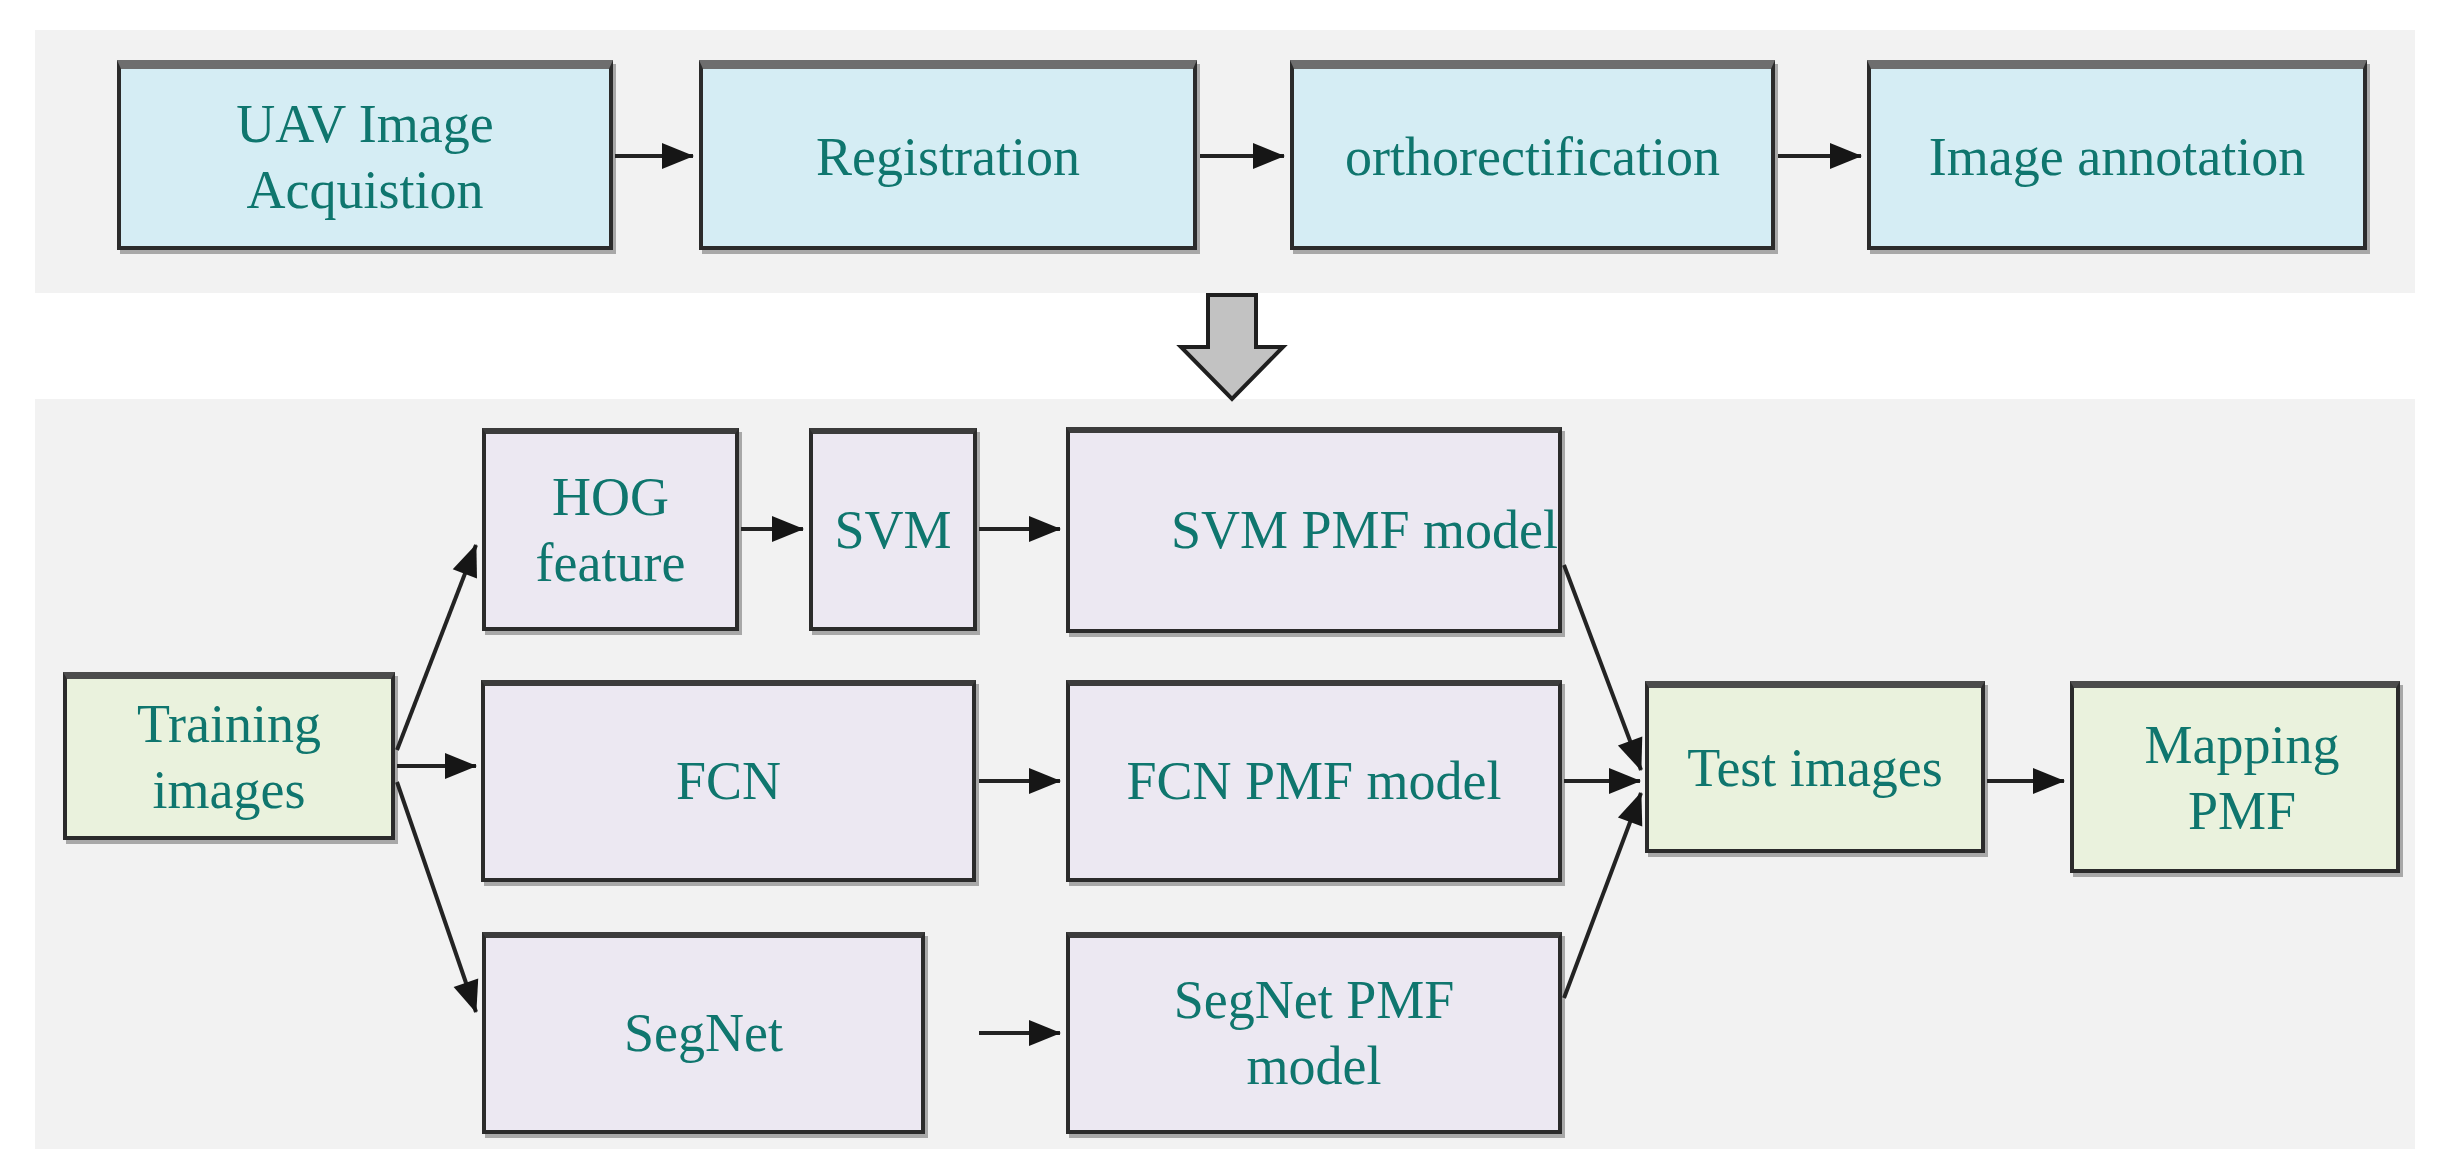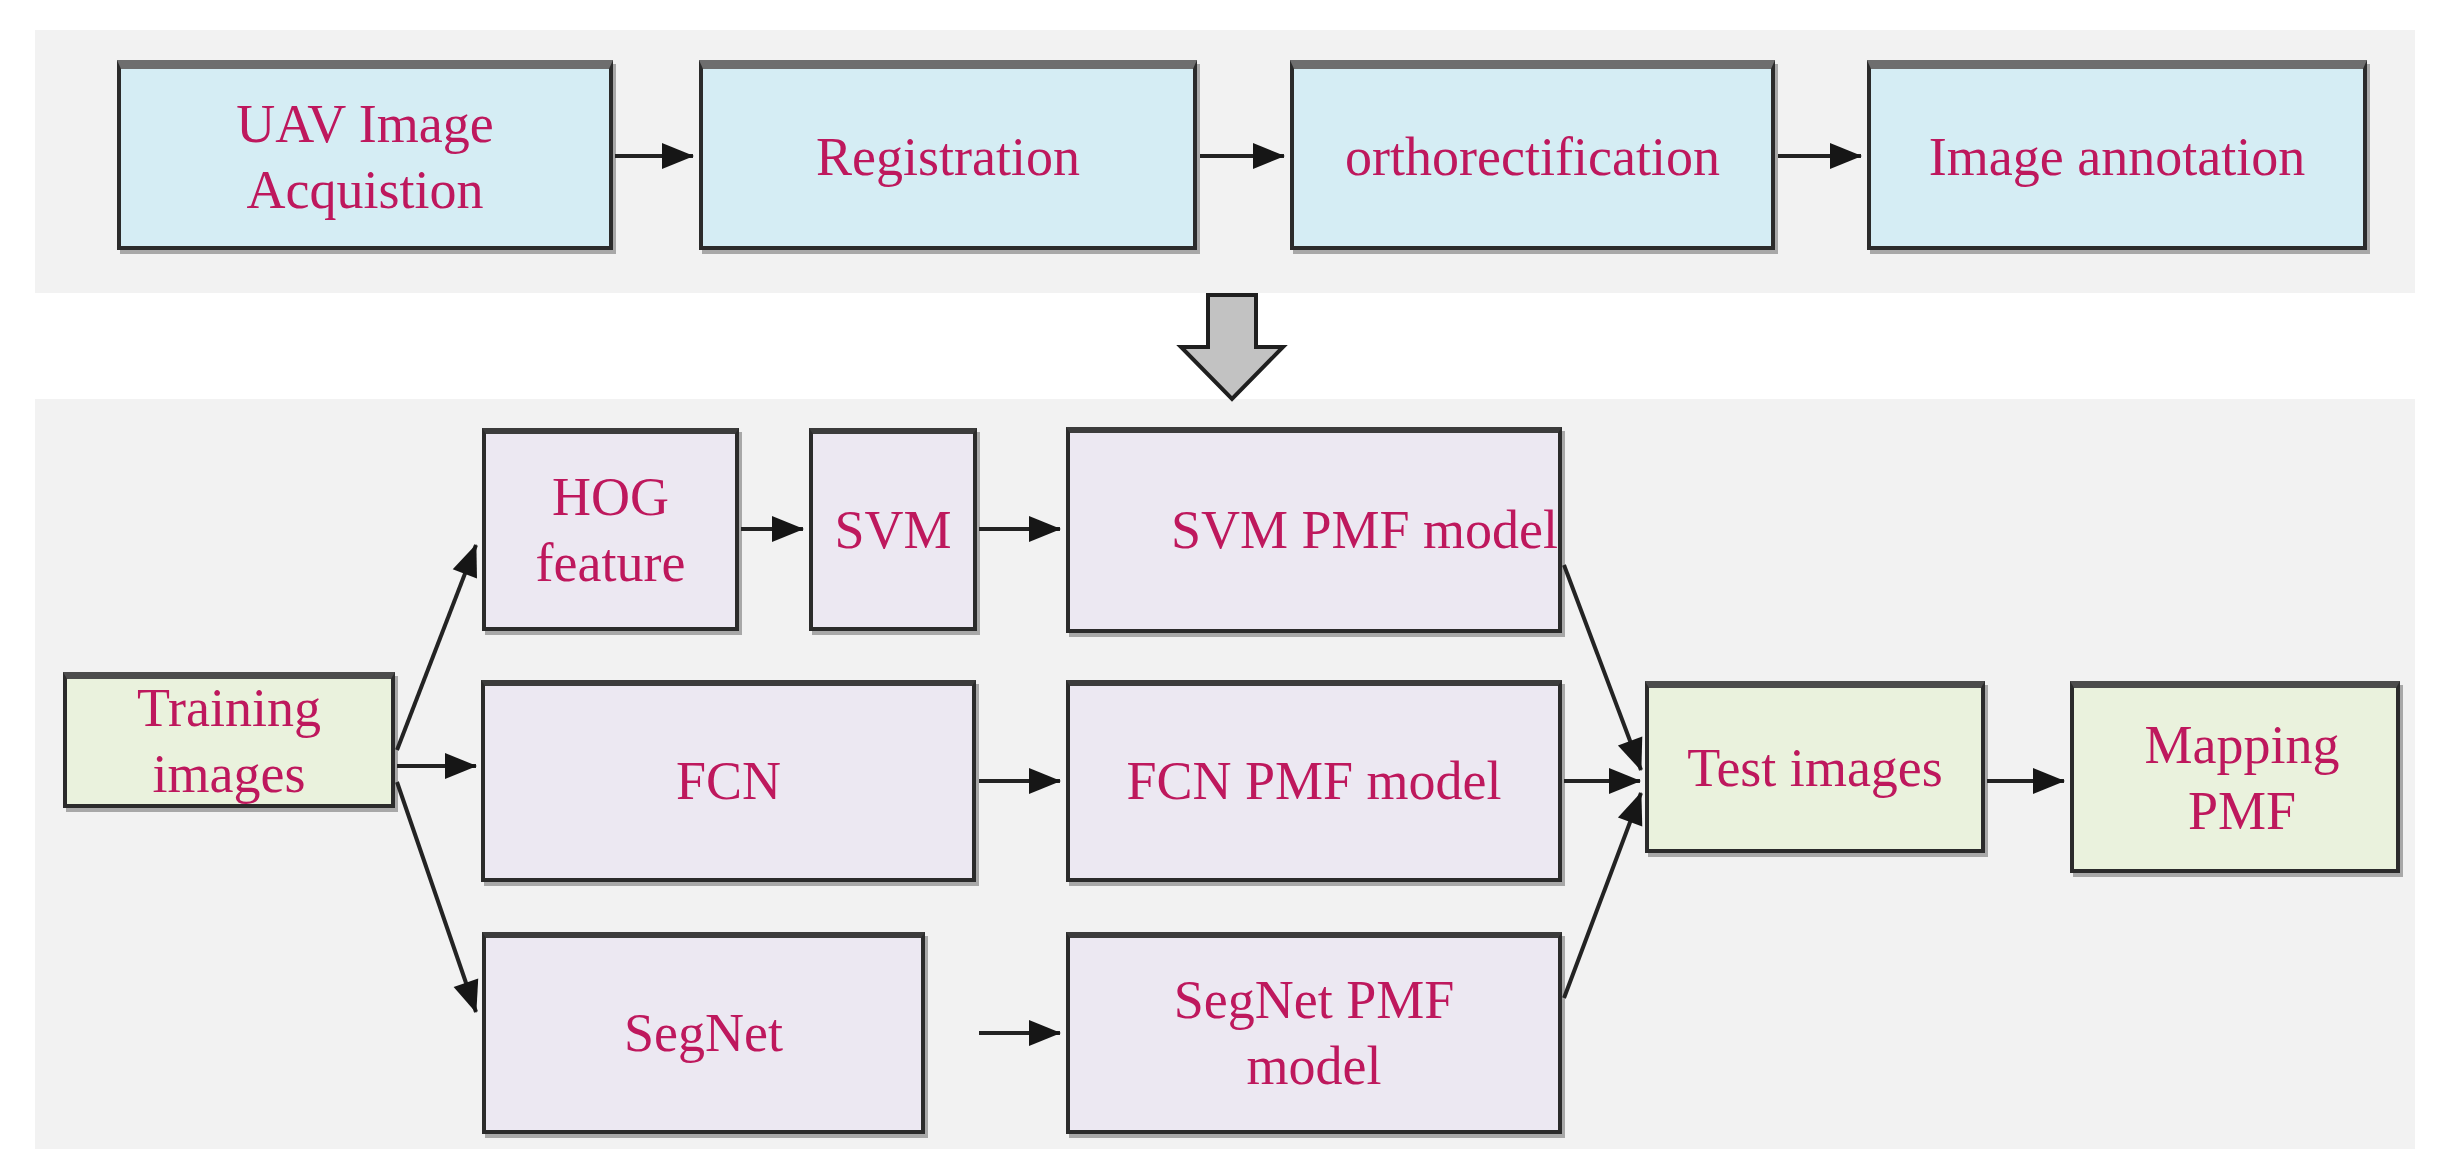--- a/index.html
+++ b/index.html
@@ -1,21 +1,21 @@
 <!DOCTYPE html>
 <html><head>
 <meta charset="utf-8">
 <style>
   html,body{margin:0;padding:0;background:#ffffff;}
   .canvas{
     position:relative;
     width:2448px;height:1161px;
     background:#ffffff;
     font-family:"Liberation Serif","DejaVu Serif",serif;
-    color:#be185d;
+    color:#0f766e;
     overflow:hidden;
   }
   .panel{
     position:absolute;
     background:#f2f2f2;
   }
   .panel-top{left:35px;top:30px;width:2380px;height:263px;}
   .panel-bottom{left:35px;top:399px;width:2380px;height:750px;}
   .box{
     position:absolute;
@@ -33,21 +33,21 @@
 
   .b-uav{left:117px;top:60px;width:496px;height:190px;}
   .b-registration{left:699px;top:60px;width:498px;height:190px;}
   .b-ortho{left:1290px;top:60px;width:485px;height:190px;}
   .b-annotation{left:1867px;top:60px;width:500px;height:190px;}
 
   .b-hog{left:482px;top:428px;width:257px;height:203px;}
   .b-svm{left:809px;top:428px;width:168px;height:203px;}
   .b-svmpmf{left:1066px;top:427px;width:496px;height:206px;justify-content:flex-end;}
 
-  .b-training{left:63px;top:672px;width:332px;height:136px;}
+  .b-training{left:63px;top:672px;width:332px;height:168px;}
   .b-fcn{left:481px;top:680px;width:495px;height:202px;}
   .b-fcnpmf{left:1066px;top:680px;width:496px;height:202px;}
   .b-test{left:1645px;top:681px;width:340px;height:172px;}
   .b-mapping{left:2070px;top:681px;width:330px;height:192px;padding-left:14px;}
 
   .b-segnet{left:482px;top:932px;width:443px;height:202px;}
   .b-segnetpmf{left:1066px;top:932px;width:496px;height:202px;}
 
   svg.arrows{
     position:absolute;left:0;top:0;width:2448px;height:1161px;

